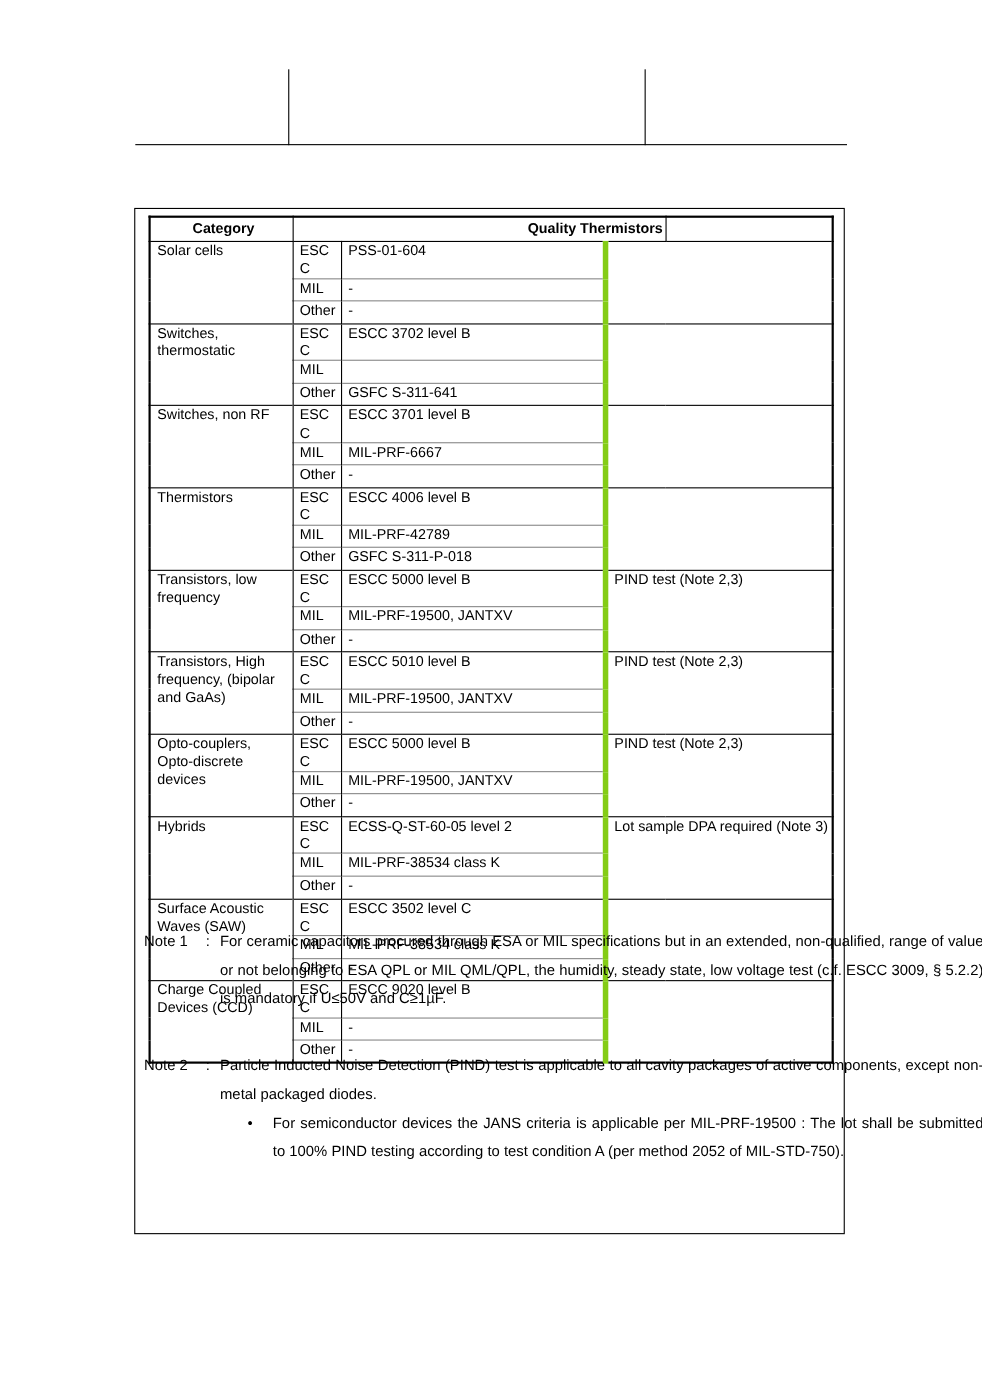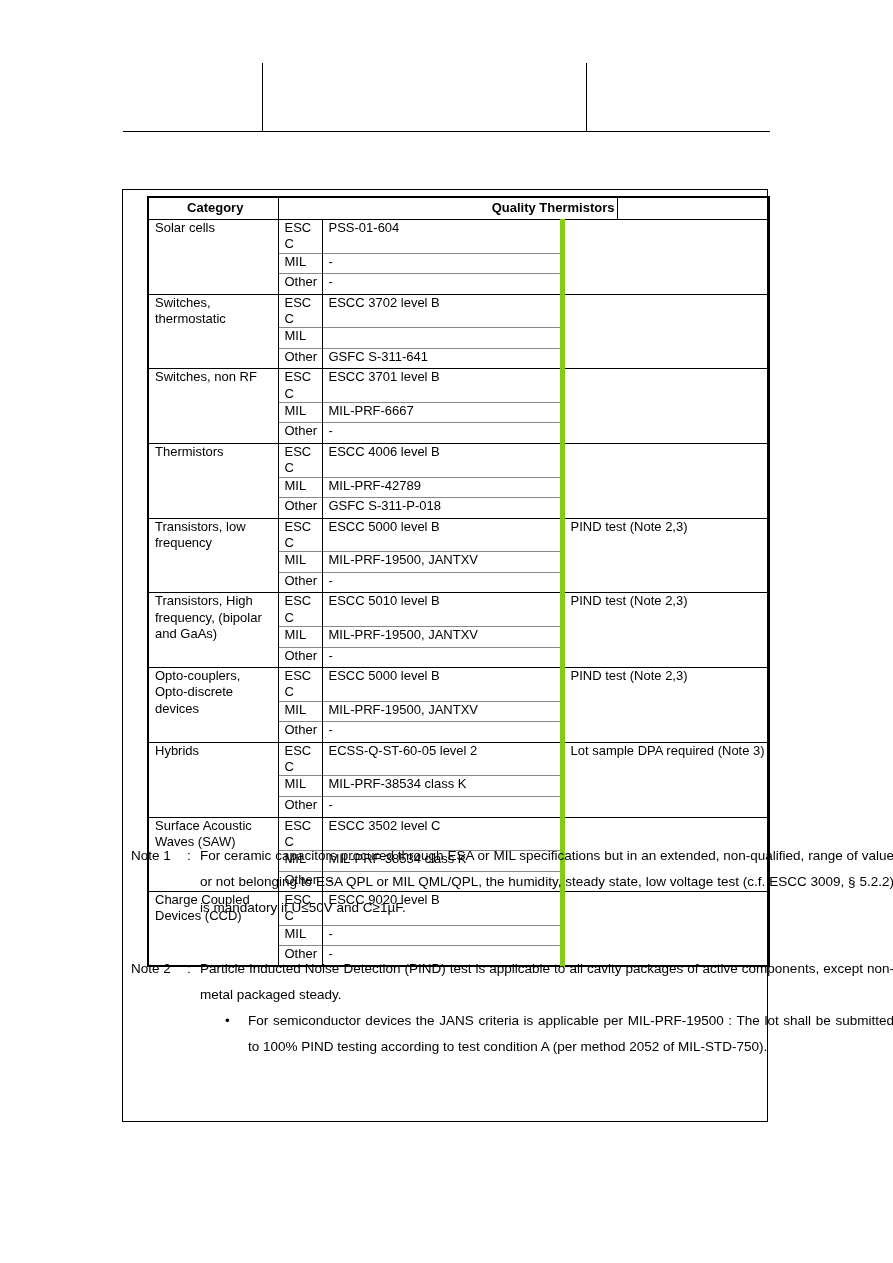--- a/index.html
+++ b/index.html
@@ -20,21 +20,21 @@
   
   .frame {
     position:absolute; left:122px; top:189px;
     width:646px; height:933px;
     border:1px solid #000;
     box-sizing:border-box;
   }
 
   
   table.qt {
-    position:absolute; left:24px; top:6px;
+    position:absolute; left:12px; top:6px;
     border-collapse:collapse; table-layout:fixed;
     width:621px;
     border:2px solid #000;
   }
   table.qt th, table.qt td {
     font-family:"Liberation Sans", sans-serif;
     font-size:13px; line-height:1.25;
     padding:0 2px 0 6px;
     overflow:hidden;
     vertical-align:top;
@@ -269,21 +269,21 @@
     <div>
       <div class="note-body">For ceramic capacitors procured through ESA or MIL specifications but in an extended, non-qualified, range of value or not belonging to ESA QPL or MIL QML/QPL, the humidity, steady state, low voltage test (c.f. ESCC 3009, § 5.2.2) is mandatory if U≤50V and C≥1µF.</div>
       <div></div>
     </div>
   </div>
 
   <div class="note n2">
     <span class="note-label">Note 2</span>
     <span class="note-colon">:</span>
     <div>
-      <div class="note-body">Particle Inducted Noise Detection (PIND) test is applicable to all cavity packages of active components, except non-metal packaged steady.</div>
+      <div class="note-body">Particle Inducted Noise Detection (PIND) test is applicable to all cavity packages of active components, except non-metal packaged diodes.</div>
       <div>
           <div class="bullet-row">
             <span class="bullet-dot">•</span>
             <span>For semiconductor devices the JANS criteria is applicable per MIL-PRF-19500 : The lot shall be submitted to 100% PIND testing according to test condition A (per method 2052 of MIL-STD-750).</span>
           </div>
         </div>
     </div>
   </div>
 
 </div>

